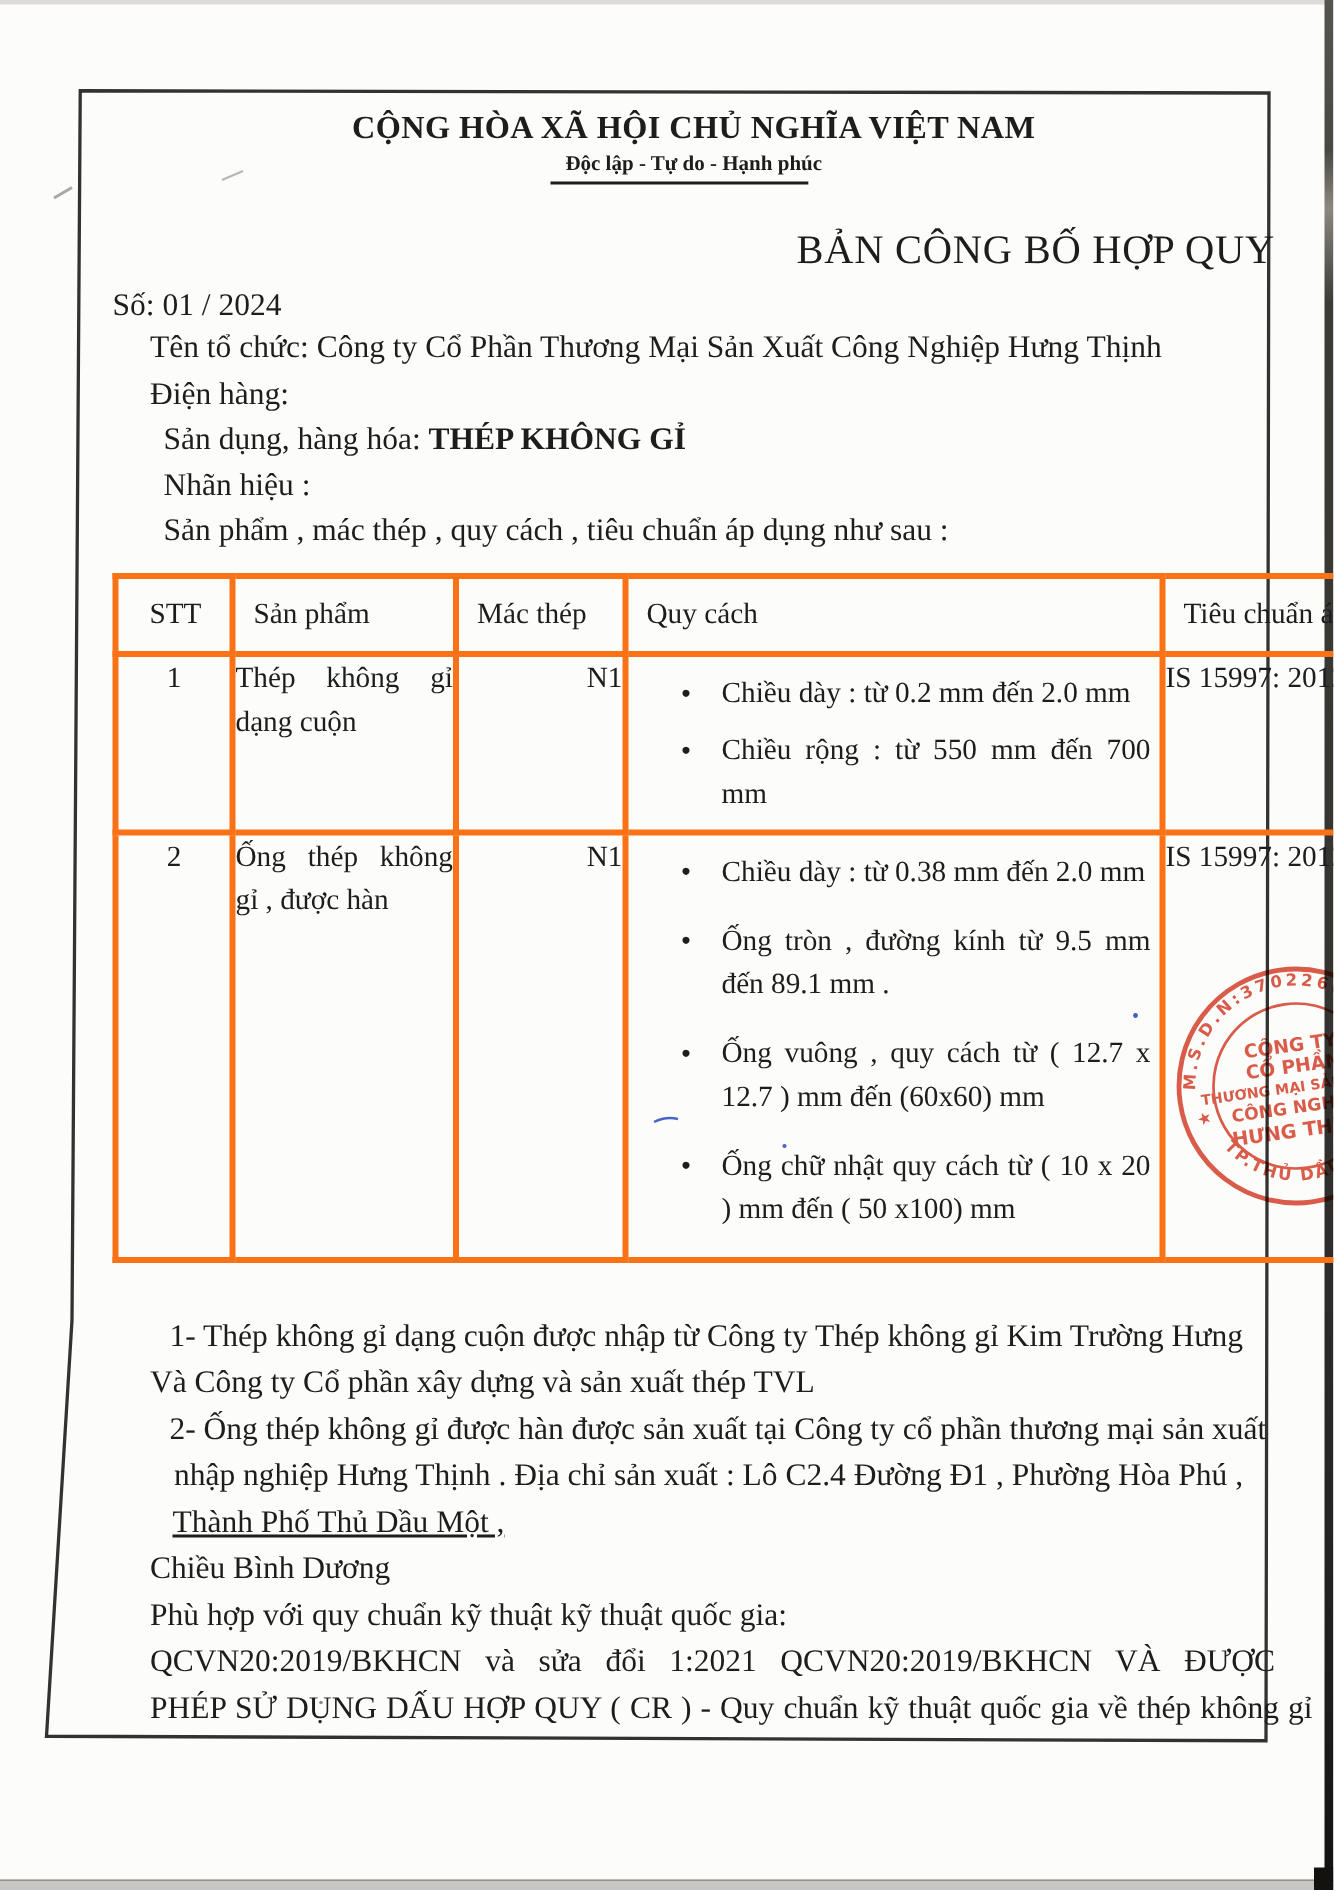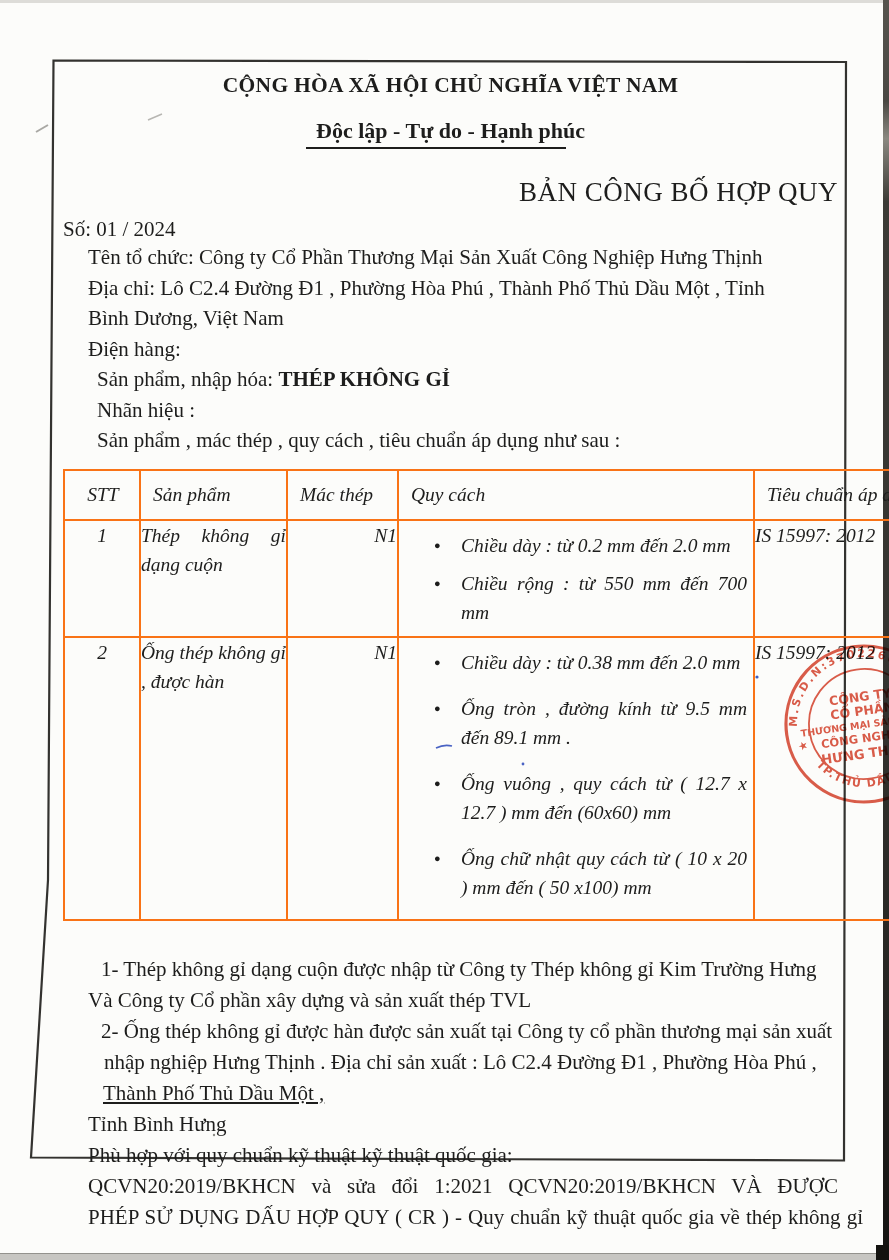--- a/index.html
+++ b/index.html
@@ -10,37 +10,37 @@
     color:#1d1d1c;
   }
   
   .edge-right{position:absolute;top:0;right:0;width:6px;height:1260px;
     background:linear-gradient(180deg,#56544e 0%,#4a4843 8%,#8a8880 11%,#3c3b36 16%,#34332f 55%,#262522 80%,#141311 100%);}
   .edge-bottom{position:absolute;left:0;bottom:0;width:889px;height:6px;background:#c7c6c2;border-top:1px solid #93928d;}
   .edge-top{position:absolute;left:0;top:0;width:889px;height:3px;background:#dddcd8;}
   .corner-blot{position:absolute;right:0;bottom:0;width:13px;height:15px;background:#13120f;}
   .artifacts{position:absolute;left:0;top:0;pointer-events:none;}
   
-  .content{position:absolute;left:63px;top:60px;width:775px;}
+  .content{position:absolute;left:75px;top:60px;width:775px;}
   .nat-header{text-align:center;padding-top:13px;}
   .nat-line1{font-size:21.5px;font-weight:bold;letter-spacing:.3px;}
-  .motto{display:inline-block;margin-top:20px;font-size:22px;font-weight:bold;
+  .motto{display:inline-block;margin-top:4px;font-size:14px;font-weight:bold;
     padding:0 10px 5px 10px;
     background:linear-gradient(#1d1d1c,#1d1d1c) left bottom / 90% 2.5px no-repeat;}
   .doc-title{margin-top:28px;text-align:right;font-size:27px;font-weight:normal;letter-spacing:.5px;}
   .doc-no{margin-top:9px;text-align:left;font-size:21px;}
   .info{font-size:21px;line-height:30.5px;}
   .info p{margin:0;}
   .pad1{padding-left:25px;}
   .pad2{padding-left:34px;}
   .bold{font-weight:bold;}
   
   table.spec{border-collapse:collapse;margin-top:13px;width:775px;table-layout:fixed;
     font-size:19.5px;line-height:29px;}
-  table.spec th,table.spec td{border:2px solid #f97316;padding:0;font-style:italic;}
+  table.spec th,table.spec td{border:4px solid #f97316;padding:0;}
   table.spec th{font-weight:normal;text-align:left;height:44px;padding:2px 10px 2px 12px;vertical-align:middle;}
   th.c-stt,td.c-stt{width:52px;text-align:center;}
   th.c-sp,td.c-sp{width:123px;}
   th.c-mt,td.c-mt{width:87px;}
   th.c-qc,td.c-qc{width:332px;}
   th.c-tc,td.c-tc{width:181px;}
   td{vertical-align:top;}
   td.c-stt{padding-top:12px;}
   td.c-sp{padding:12px 11px 0 13px;text-align:justify;}
   td.c-mt{padding-top:12px;text-align:right;}
@@ -88,24 +88,22 @@
     <div class="nat-header">
       <div class="nat-line1">CỘNG HÒA XÃ HỘI CHỦ NGHĨA VIỆT NAM</div>
       <div><span class="motto">Độc lập - Tự do - Hạnh phúc</span></div>
     </div>
 
     <div class="doc-title">BẢN CÔNG BỐ HỢP QUY</div>
     <div class="doc-no">Số: 01 / 2024</div>
 
     <div class="info">
       <p class="pad1">Tên tổ chức: Công ty Cổ Phần Thương Mại Sản Xuất Công Nghiệp Hưng Thịnh</p>
-      <p class="pad1"><span>Địa chỉ: Lô C2.4 Đường Đ1 , Phường Hòa Phú , Thành Phố Thủ Dầu Một , Tỉnh</span><br>
-        <span>Bình Dương, Việt Nam</span></p>
       <p class="pad1">Điện hàng:</p>
-      <p class="pad2"><span>Sản phẩm, nhập hóa: </span><span class="bold">THÉP KHÔNG GỈ</span></p>
+      <p class="pad2"><span>Sản dụng, hàng hóa: </span><span class="bold">THÉP KHÔNG GỈ</span></p>
       <p class="pad2">Nhãn hiệu :</p>
       <p class="pad2">Sản phẩm , mác thép , quy cách , tiêu chuẩn áp dụng như sau :</p>
     </div>
 
     <table class="spec">
       <thead>
         <tr>
           <th class="c-stt" style="text-align:center">STT</th>
           <th class="c-sp">Sản phẩm</th>
           <th class="c-mt">Mác thép</th>
@@ -142,21 +140,21 @@
         </tr>
       </tbody>
     </table>
 
     <div class="notes">
       <div class="n-ind13">1-  Thép không gỉ dạng cuộn được nhập từ Công ty Thép không gỉ Kim Trường Hưng</div>
       <div>Và Công ty Cổ phần xây dựng và sản xuất thép TVL</div>
       <div class="n-ind13">2-  Ống thép không gỉ được hàn được sản xuất tại Công ty cổ phần thương mại sản xuất</div>
       <div class="n-ind16">nhập nghiệp Hưng Thịnh . Địa chỉ sản xuất : Lô C2.4 Đường Đ1 , Phường Hòa Phú ,</div>
       <div class="n-ind15">Thành Phố Thủ Dầu Một ,</div>
-      <div>Tỉnh Bình Hưng</div>
+      <div>Chiều Bình Dương</div>
       <div>Phù hợp với quy chuẩn kỹ thuật kỹ thuật quốc gia:</div>
       <div class="n-qcvn">QCVN20:2019/BKHCN và sửa đổi 1:2021 QCVN20:2019/BKHCN VÀ ĐƯỢC</div>
       <div class="n-phep">PHÉP SỬ DỤNG DẤU HỢP QUY ( CR ) -  Quy chuẩn kỹ thuật quốc gia về thép không gỉ</div>
     </div>
 
   </div>
 
   <svg class="stamp" width="200" height="200" viewBox="0 0 200 200">
     <defs>
       <path id="arcTop" d="M 33,100 A 67 67 0 0 1 167,100"></path>

